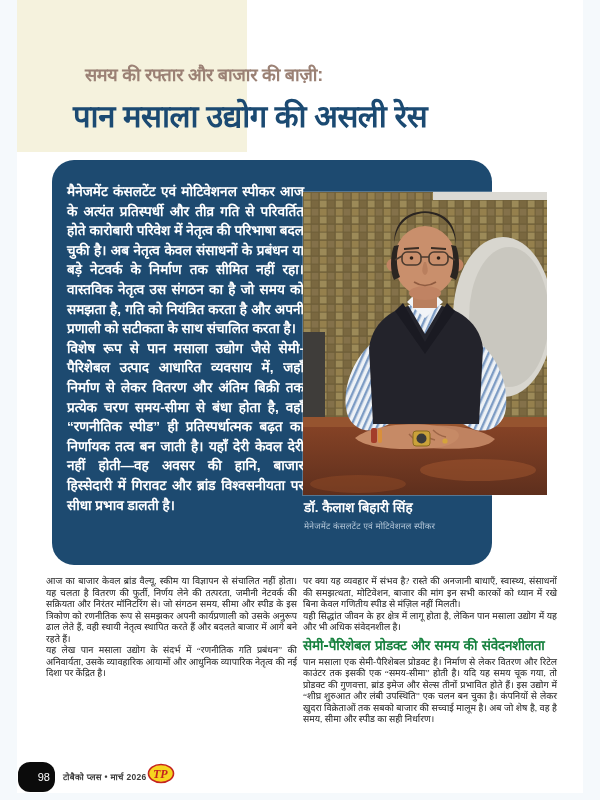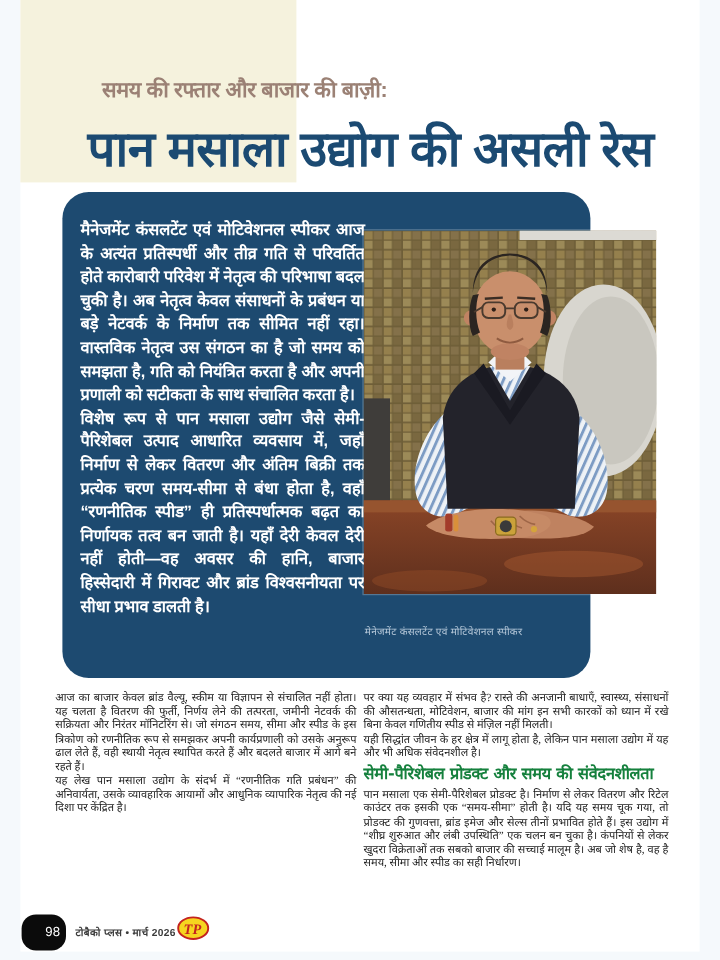--- a/index.html
+++ b/index.html
@@ -5,21 +5,21 @@
   html,body{margin:0;padding:0;background:#e9eef2;}
   .page{position:relative;width:600px;height:800px;background:#f5f9fc;overflow:hidden;
         font-family:"Liberation Sans","DejaVu Sans",sans-serif;}
   .white-panel{position:absolute;left:17px;top:0;width:566px;height:793px;background:#ffffff;}
   .cream-corner{position:absolute;left:17px;top:0;width:230px;height:152px;background:#f5f2dd;}
 
   
   .title-block{position:absolute;left:52px;top:37px;width:531px;}
   .title-kicker{position:absolute;left:85px;top:62px;font-size:18px;font-weight:bold;
                 color:#9b8175;white-space:nowrap;letter-spacing:-0.3px;}
-  .title-main{position:absolute;left:73px;top:94px;font-size:41px;font-weight:bold;
+  .title-main{position:absolute;left:73px;top:94px;font-size:31px;font-weight:bold;
               color:#1b4a72;white-space:nowrap;letter-spacing:-0.5px;}
 
   
   .feature-box{position:absolute;left:52px;top:160px;width:440px;height:405px;background:#1d4a70;border-radius:22px;}
   .feature-text{position:absolute;left:15px;top:22px;width:237px;color:#ffffff;
                 font-size:13.6px;line-height:19.6px;font-weight:600;text-align:justify;}
   .feature-text p{margin:0;}
 
   
   .photo{position:absolute;left:251px;top:32px;width:244px;height:303px;outline:1px solid rgba(255,255,255,.25);}
@@ -130,30 +130,31 @@
         <rect x="126" y="60" width="19" height="13" rx="5" fill="none" stroke="#4a3a2e" stroke-width="1.6"></rect>
         <path d="M118,65 L126,65 M99,64 L92,68 M145,64 L152,68" stroke="#4a3a2e" stroke-width="1.6" fill="none"></path>
         <path d="M101,57 L116,56 M128,56 L143,57" stroke="#3a2d24" stroke-width="2" fill="none"></path>
         <circle cx="108.5" cy="66" r="1.8" fill="#2e2018"></circle>
         <circle cx="135.5" cy="66" r="1.8" fill="#2e2018"></circle>
 
         <path d="M121,70 C119,77 118,81 122,83 C126,81 125,77 123,70 Z" fill="#b97f5e"></path>
         <path d="M111,90 Q122,97 133,90" stroke="#8f5b40" stroke-width="1.6" fill="none"></path>
       </svg>
     </div>
+    <div class="caption-name">डॉ. कैलाश बिहारी सिंह</div>
     <div class="caption-role">मेनेजमेंट कंसलटेंट एवं मोटिवेशनल स्पीकर</div>
   </div>
 
   <div class="columns">
     <div class="col col-left">
       <p>आज का बाजार केवल ब्रांड वैल्यू, स्कीम या विज्ञापन से संचालित नहीं होता। यह चलता है वितरण की फुर्ती, निर्णय लेने की तत्परता, जमीनी नेटवर्क की सक्रियता और निरंतर मॉनिटरिंग से। जो संगठन समय, सीमा और स्पीड के इस त्रिकोण को रणनीतिक रूप से समझकर अपनी कार्यप्रणाली को उसके अनुरूप ढाल लेते हैं, वही स्थायी नेतृत्व स्थापित करते हैं और बदलते बाजार में आगे बने रहते हैं।</p>
       <p>यह लेख पान मसाला उद्योग के संदर्भ में “रणनीतिक गति प्रबंधन” की अनिवार्यता, उसके व्यावहारिक आयामों और आधुनिक व्यापारिक नेतृत्व की नई दिशा पर केंद्रित है।</p>
     </div>
     <div class="col col-right">
-      <p>पर क्या यह व्यवहार में संभव है? रास्ते की अनजानी बाधाएँ, स्वास्थ्य, संसाधनों की औसतन्धता, मोटिवेशन, बाजार की मांग इन सभी कारकों को ध्यान में रखे बिना केवल गणितीय स्पीड से मंज़िल नहीं मिलती।</p>
+      <p>पर क्या यह व्यवहार में संभव है? रास्ते की अनजानी बाधाएँ, स्वास्थ्य, संसाधनों की समझत्धता, मोटिवेशन, बाजार की मांग इन सभी कारकों को ध्यान में रखे बिना केवल गणितीय स्पीड से मंज़िल नहीं मिलती।</p>
       <p>यही सिद्धांत जीवन के हर क्षेत्र में लागू होता है, लेकिन पान मसाला उद्योग में यह और भी अधिक संवेदनशील है।</p>
       <p class="col-heading">सेमी-पैरिशेबल प्रोडक्ट और समय की संवेदनशीलता</p>
       <p>पान मसाला एक सेमी-पैरिशेबल प्रोडक्ट है। निर्माण से लेकर वितरण और रिटेल काउंटर तक इसकी एक “समय-सीमा” होती है। यदि यह समय चूक गया, तो प्रोडक्ट की गुणवत्ता, ब्रांड इमेज और सेल्स तीनों प्रभावित होते हैं। इस उद्योग में “शीघ्र शुरुआत और लंबी उपस्थिति” एक चलन बन चुका है। कंपनियों से लेकर खुदरा विक्रेताओं तक सबको बाजार की सच्चाई मालूम है। अब जो शेष है, वह है समय, सीमा और स्पीड का सही निर्धारण।</p>
     </div>
   </div>
 
   <div class="pagenum-box">
     <span>98</span>
   </div>
   <div class="footer-line">

